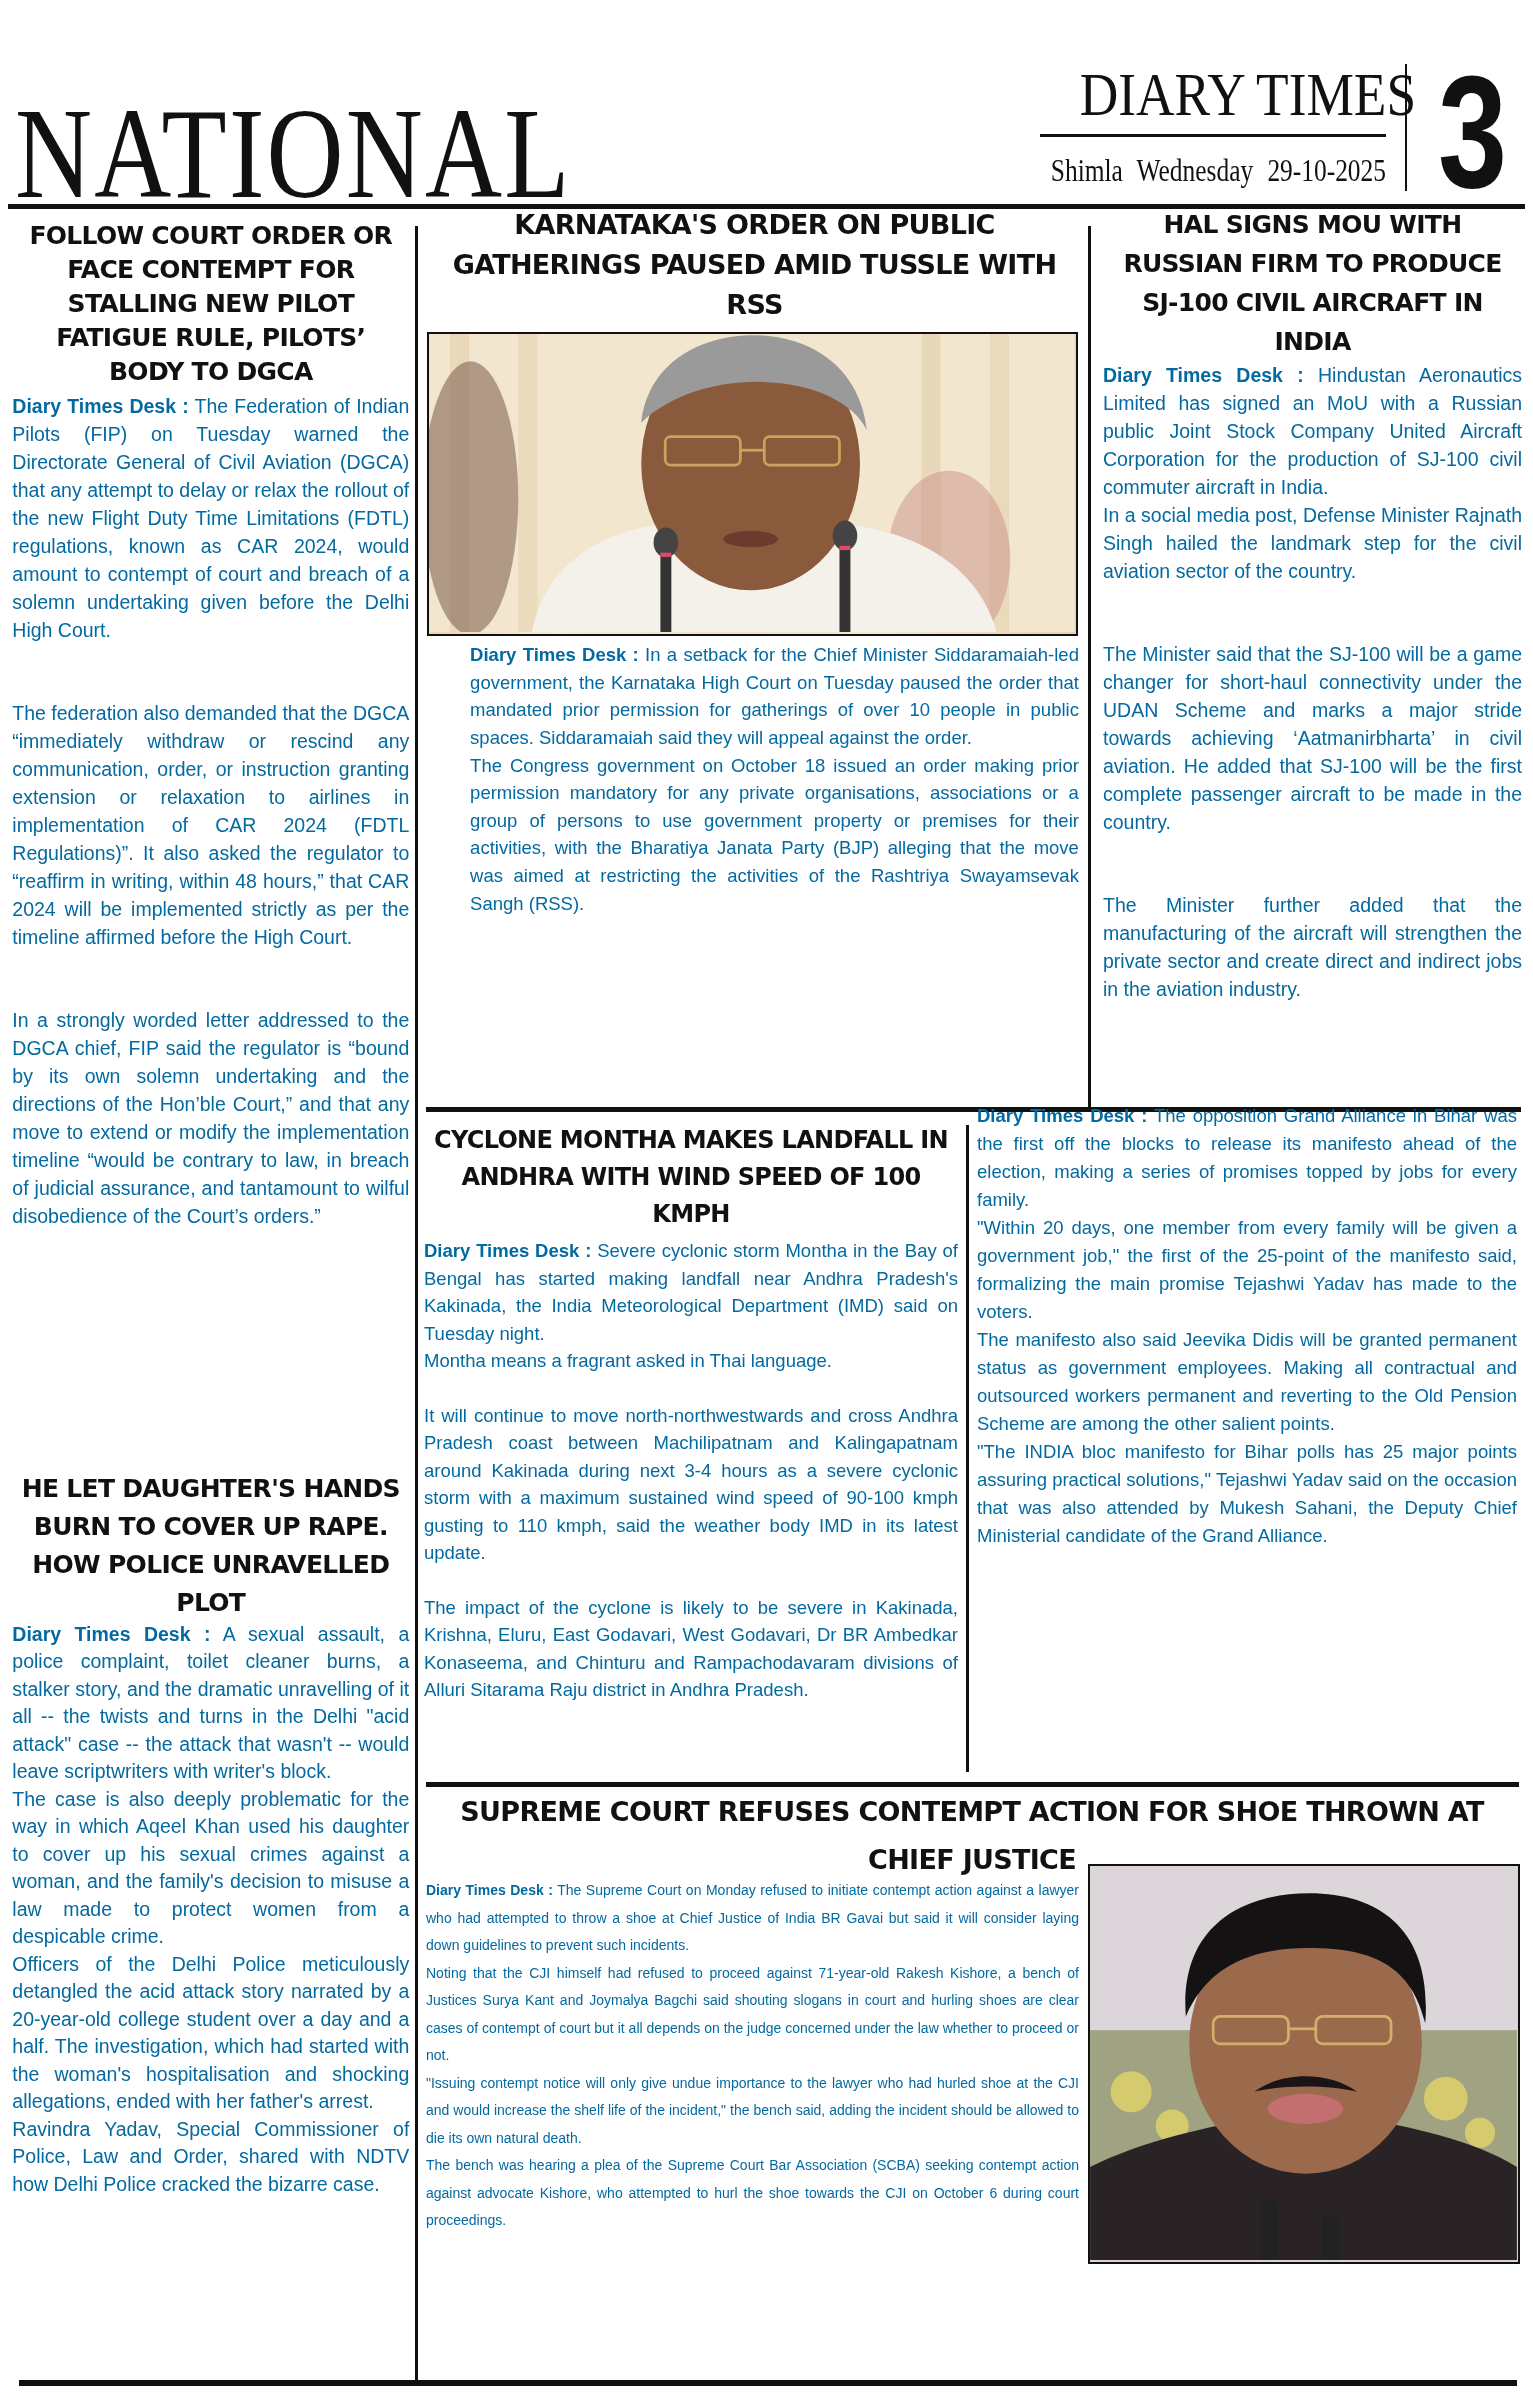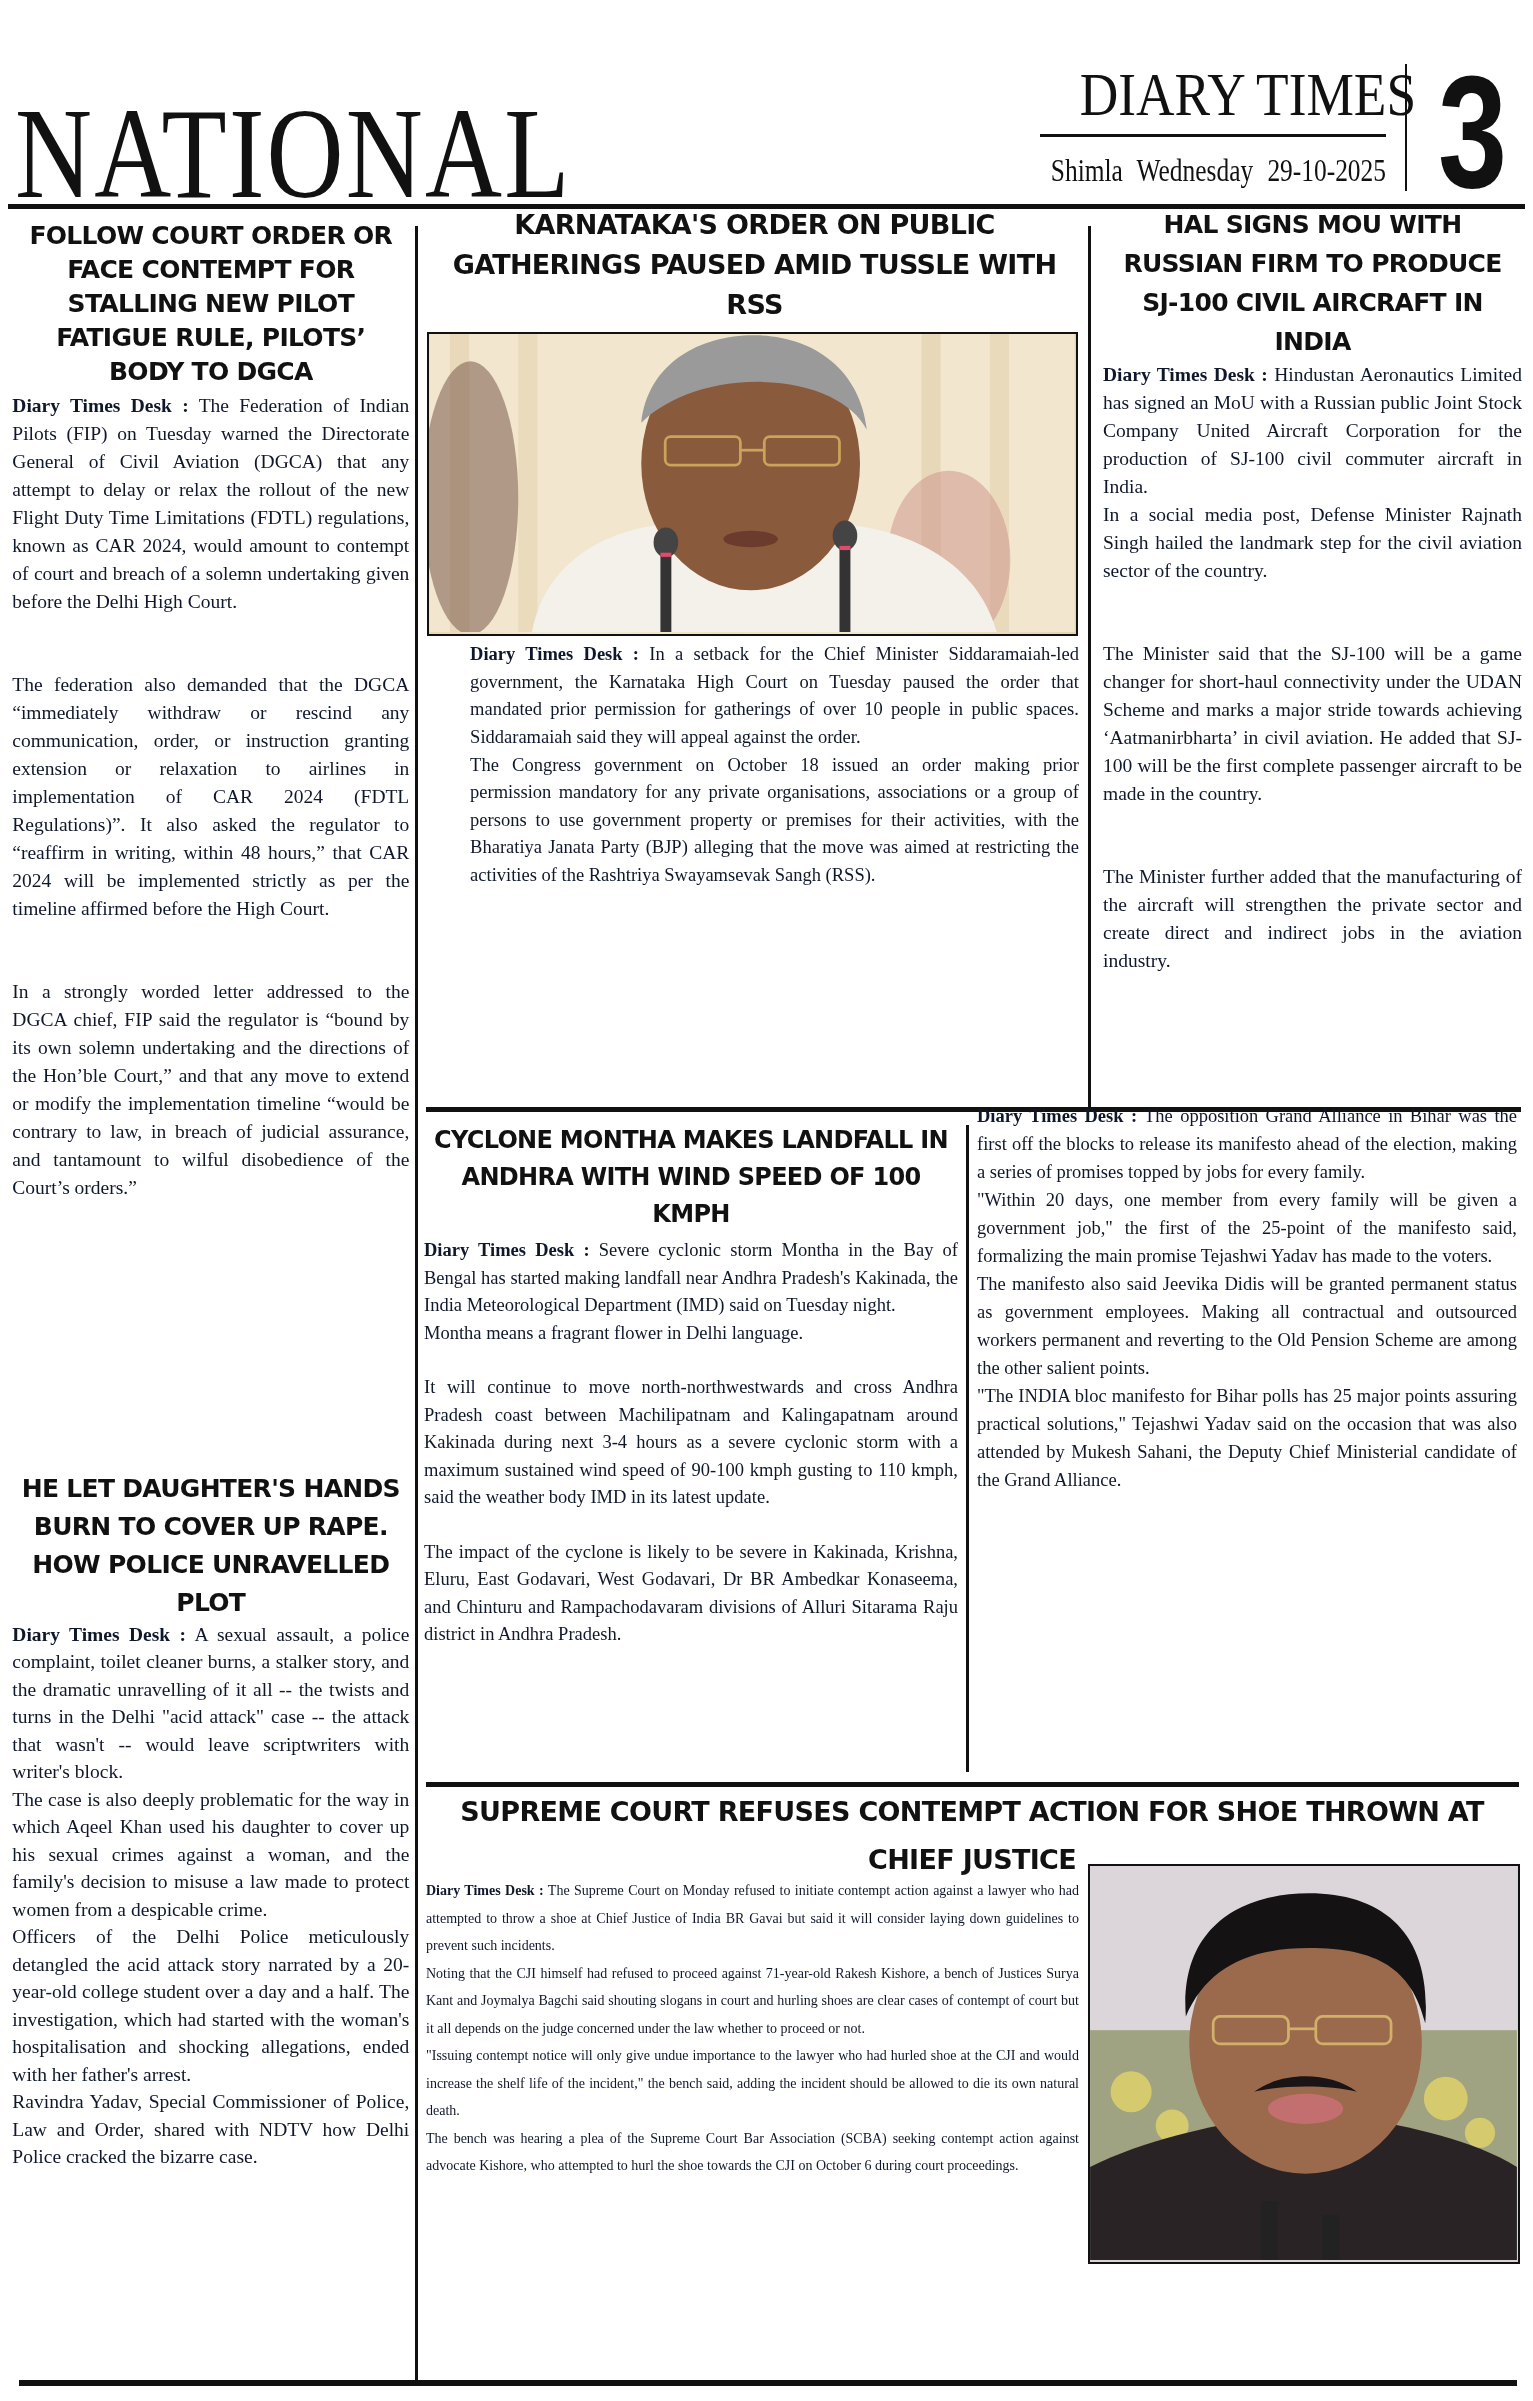--- a/index.html
+++ b/index.html
@@ -7,21 +7,21 @@
   .abs { position: absolute; }
   .section-title { left: 15px; top: 88px; font-family: "Liberation Serif", serif; font-size: 130px; line-height: 1; letter-spacing: 2.7px; transform: scaleX(0.82); transform-origin: left top; color: #111; white-space: nowrap; }
   .brand { left: 1030px; top: 63px; width: 356px; text-align: right; font-family: "Liberation Serif", serif; font-size: 62px; line-height: 1; transform: scaleX(0.86); transform-origin: right top; white-space: nowrap; }
   .brand-rule { left: 1040px; top: 134px; width: 346px; height: 2.7px; background: #111; }
   .dateline { left: 958px; top: 155px; width: 428px; text-align: right; font-family: "Liberation Serif", serif; font-size: 31px; line-height: 1; transform: scaleX(0.82); transform-origin: right top; white-space: nowrap; word-spacing: 9.6px; }
   .brand-vbar { left: 1405px; top: 64px; width: 2.1px; height: 127px; background: #111; }
   .page-number { left: 1418px; top: 53px; width: 109px; text-align: center; font-family: "Liberation Sans", sans-serif; font-weight: bold; font-size: 159px; line-height: 1; transform: scaleX(0.78); transform-origin: center top; }
   .hrule { background: #111; height: 4.1px; }
   .vrule { background: #111; width: 3.4px; }
   .headline { font-family: "DejaVu Sans", sans-serif; font-weight: bold; text-align: center; color: #111; text-transform: uppercase; letter-spacing: -0.7px; }
-  .body-text { font-family: Liberation Serif, serif; color: #0f172a; text-align: justify; }
+  .body-text { font-family: Liberation Sans, sans-serif; color: #0369a1; text-align: justify; }
   .body-text p { margin: 0; }
   .desk { font-weight: bold; }
   .photo { border: 2.7px solid #111; box-sizing: border-box; overflow: hidden; }
 </style>
 </head>
 <body>
 
 <div class="abs section-title">NATIONAL</div>
 <div class="abs brand">DIARY TIMES</div>
 <div class="abs brand-rule"></div>
@@ -101,21 +101,21 @@
     <p style="margin-top:55px;">The Minister further added that the manufacturing of the aircraft will strengthen the private sector and create direct and indirect jobs in the aviation industry.</p>
   </div>
 </div>
 
 <div class="abs hrule" style="left:426px; top:1107px; width:1095px; height:4.8px;"></div>
 
 <div class="abs" style="left:424px; top:1122px; width:534px;">
   <div class="headline" style="font-size:24px; line-height:37px; padding:0 6.8px;">CYCLONE MONTHA MAKES LANDFALL IN ANDHRA WITH WIND SPEED OF 100 KMPH</div>
   <div class="body-text" style="font-size:18.5px; line-height:27.5px; margin-top:4.1px;">
     <p><span class="desk">Diary Times Desk :</span> <span>Severe cyclonic storm Montha in the Bay of Bengal has started making landfall near Andhra Pradesh's Kakinada, the India Meteorological Department (IMD) said on Tuesday night.</span></p>
-    <p>Montha means a fragrant flower in Delhi language.</p>
+    <p>Montha means a fragrant asked in Thai language.</p>
     <p style="margin-top:27px;">It will continue to move north-northwestwards and cross Andhra Pradesh coast between Machilipatnam and Kalingapatnam around Kakinada during next 3-4 hours as a severe cyclonic storm with a maximum sustained wind speed of 90-100 kmph gusting to 110 kmph, said the weather body IMD in its latest update.</p>
     <p style="margin-top:27px;">The impact of the cyclone is likely to be severe in Kakinada, Krishna, Eluru, East Godavari, West Godavari, Dr BR Ambedkar Konaseema, and Chinturu and Rampachodavaram divisions of Alluri Sitarama Raju district in Andhra Pradesh.</p>
   </div>
 </div>
 
 <div class="abs vrule" style="left:966px; top:1125px; width:2.7px; height:647px;"></div>
 
 <div class="abs" style="left:977px; top:1107px; width:540px;">
   <div class="body-text" style="font-size:18.5px; line-height:28px; margin-top:-5.5px;">
     <p><span class="desk">Diary Times Desk :</span> <span>The opposition Grand Alliance in Bihar was the first off the blocks to release its manifesto ahead of the election, making a series of promises topped by jobs for every family.</span></p>

